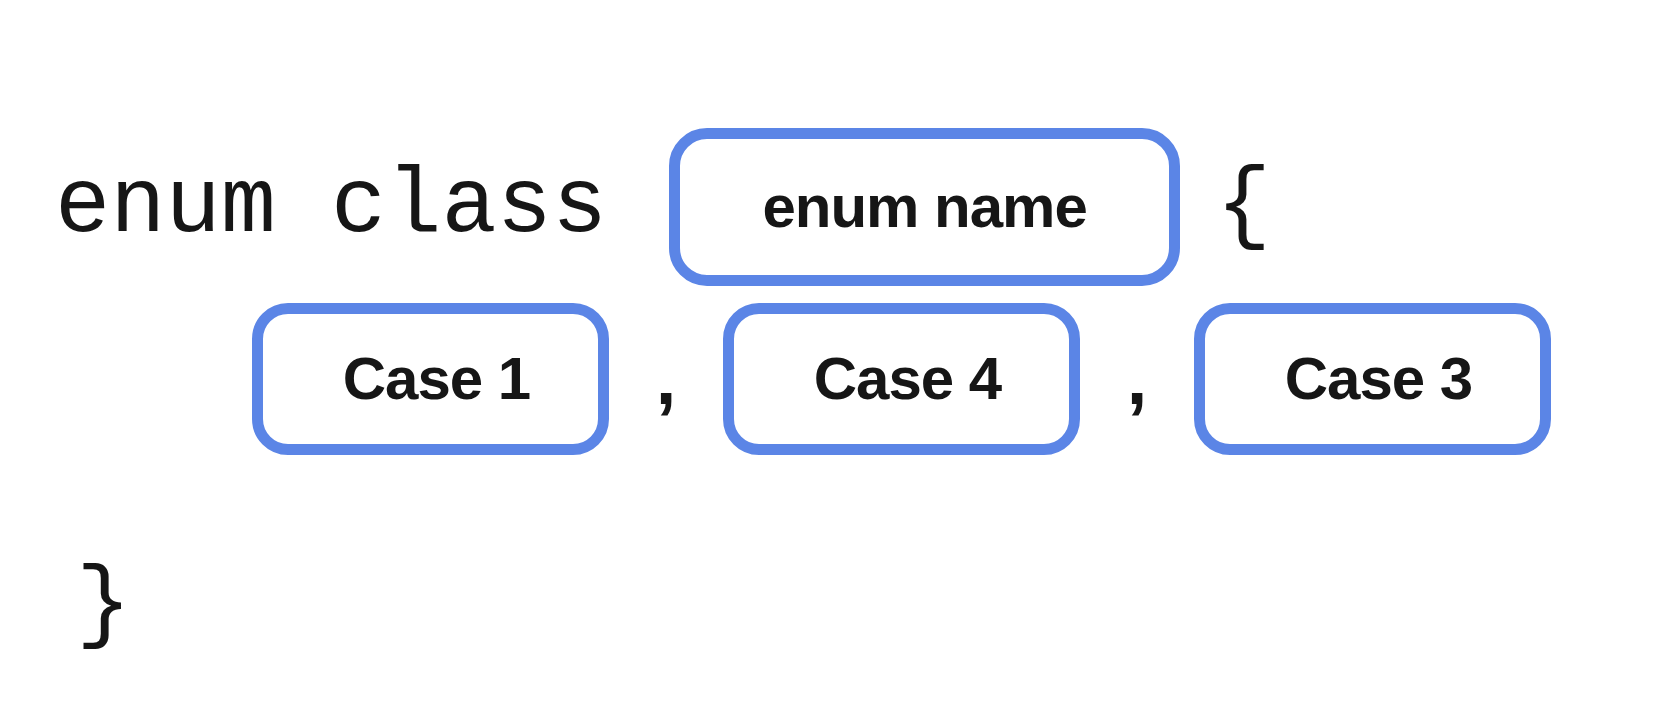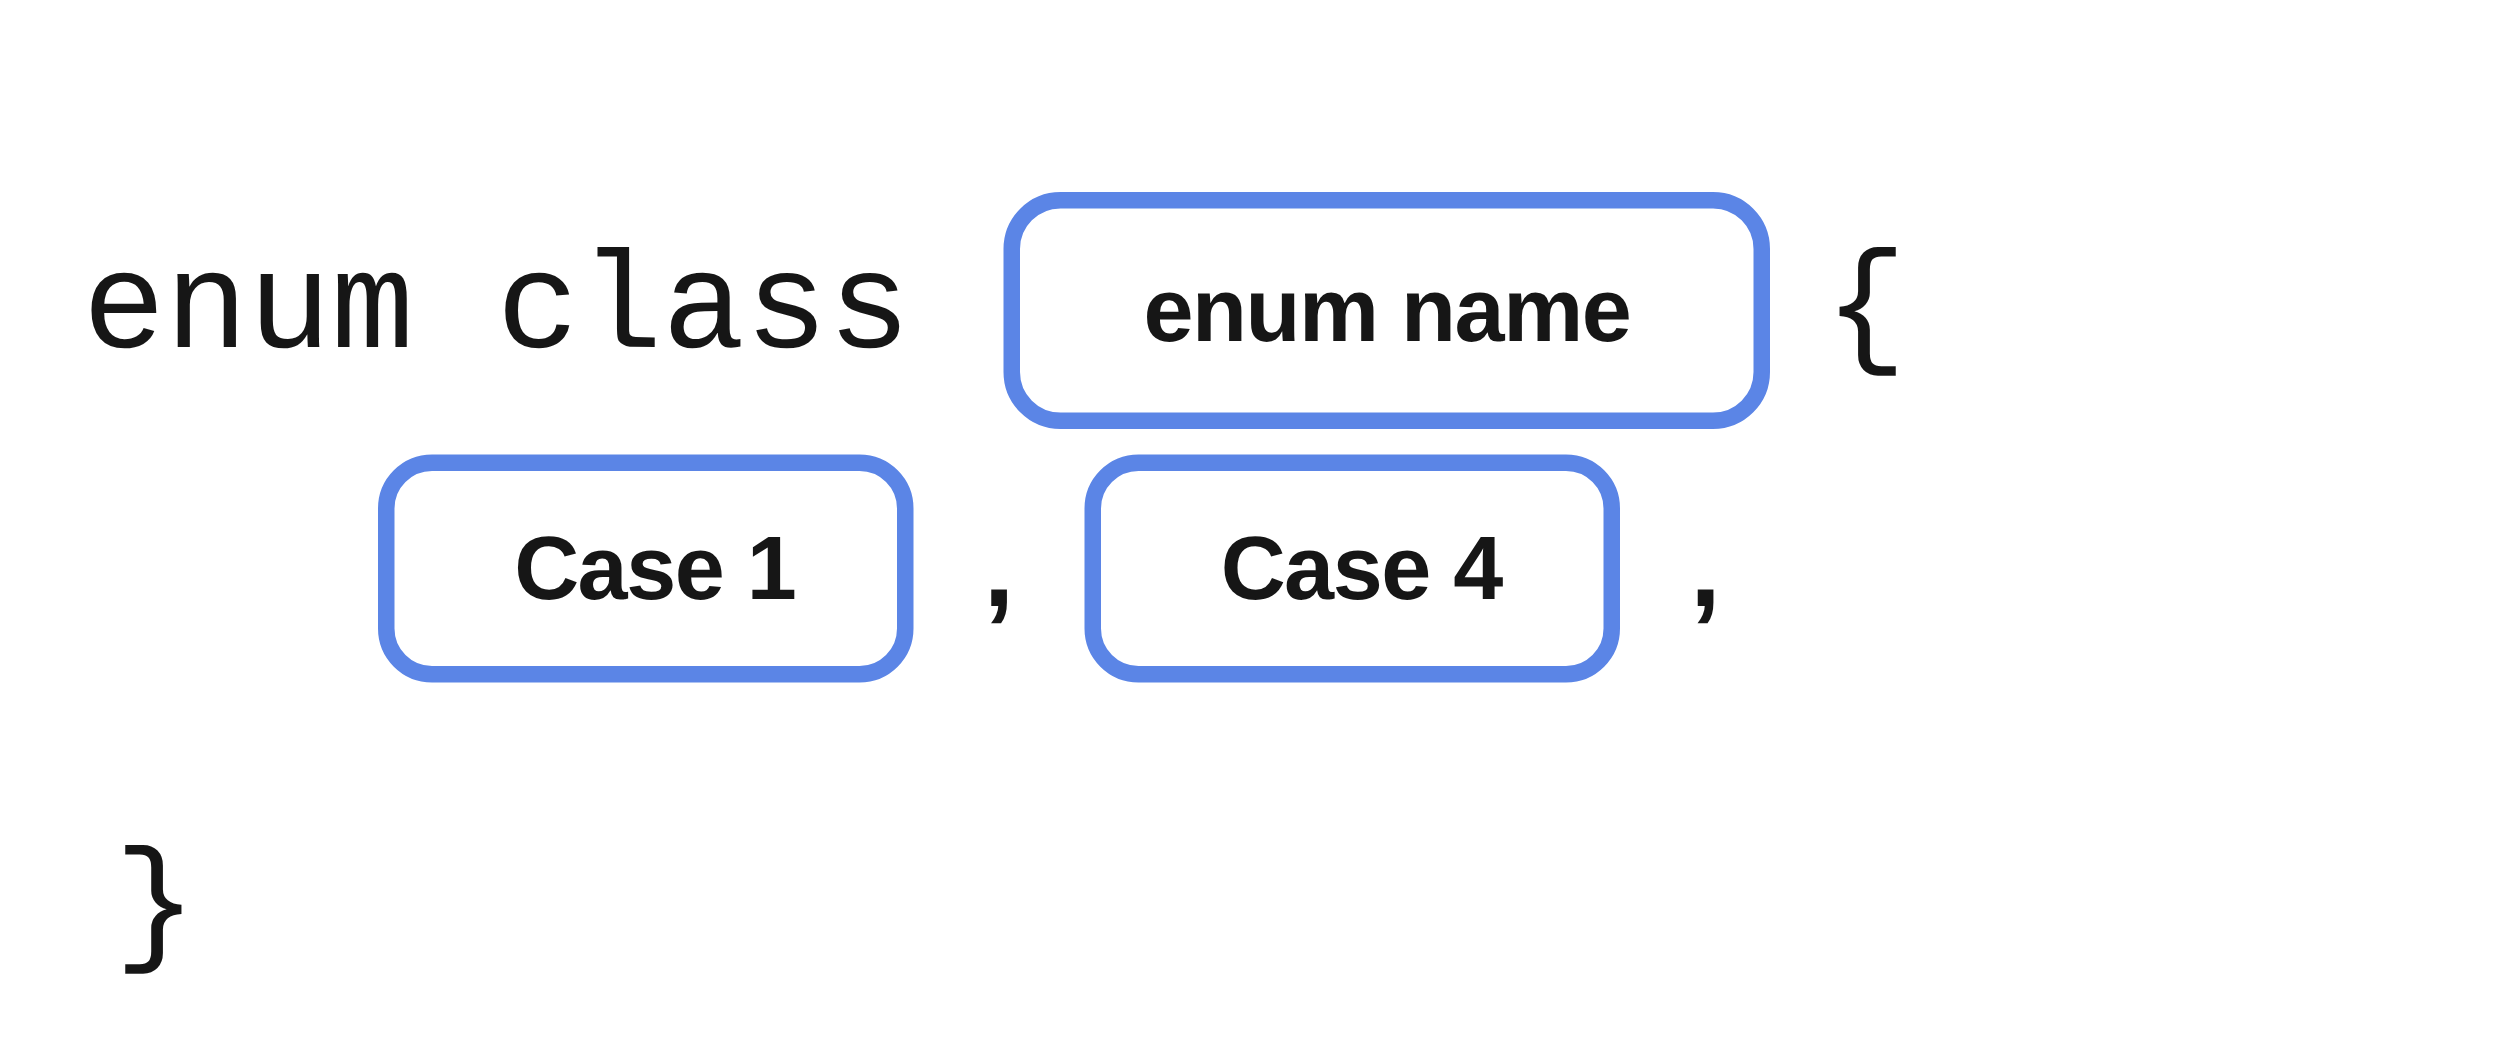--- a/index.html
+++ b/index.html
@@ -109,17 +109,20 @@
 
   <div class="row2">
     <div class="case-box">
       <span class="box-label">Case 1</span>
     </div>
     <span class="comma">,</span>
     <div class="case-box">
       <span class="box-label">Case 4</span>
     </div>
     <span class="comma">,</span>
+    <div class="case-box">
+      <span class="box-label">Case 3</span>
+    </div>
   </div>
 
   <span class="mono close-brace">}</span>
 
 </div>
 
 </body></html>

